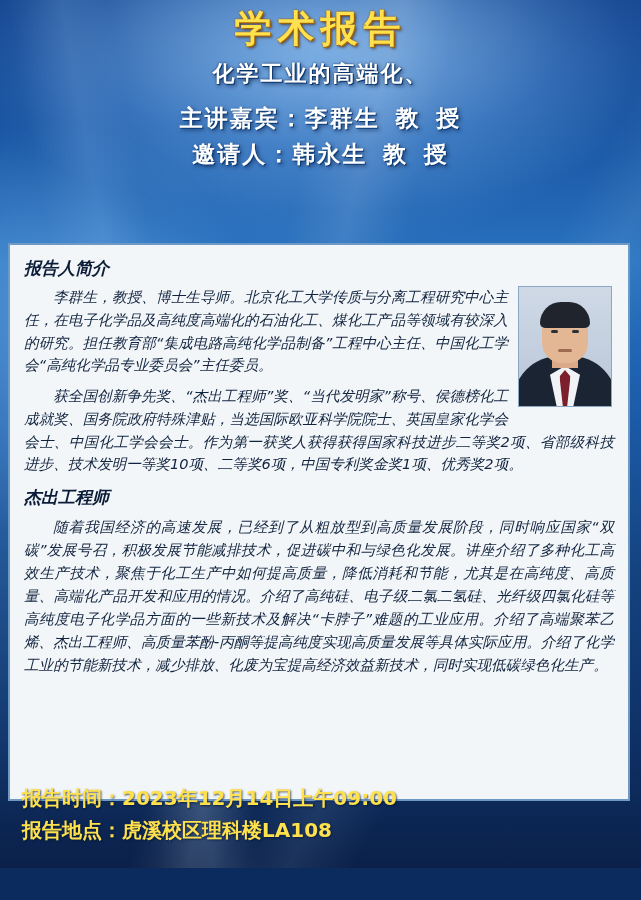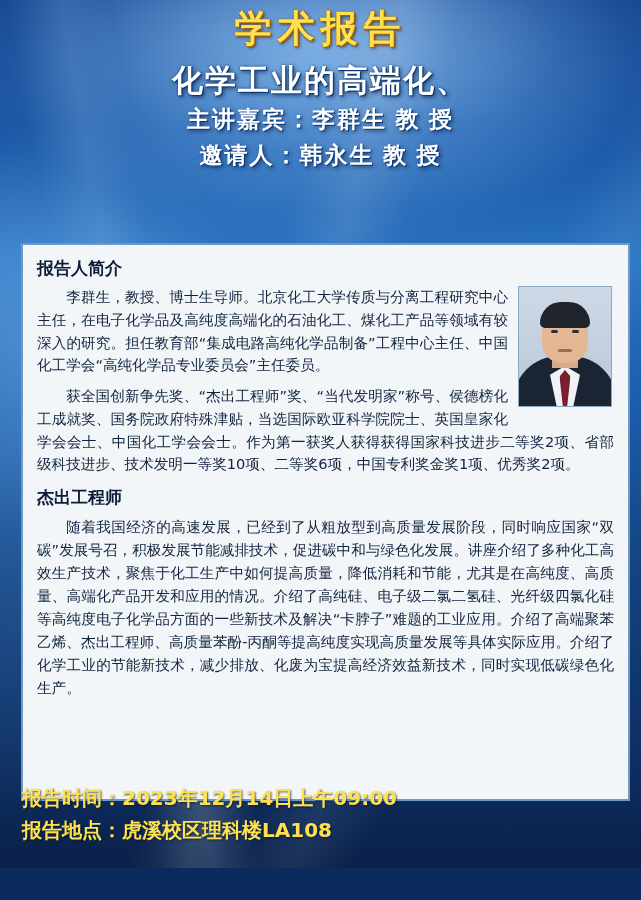--- a/index.html
+++ b/index.html
@@ -66,60 +66,62 @@
     letter-spacing: 6px;
     color: #ffe14d;
     text-shadow:
       0 0 2px #8a4b00,
       1px 1px 0 #b06a00,
       2px 2px 3px rgba(60,20,0,0.65);
     line-height: 1.25;
   }
   .subtitle {
     font-family: "DejaVu Sans", "Liberation Sans", sans-serif;
-    font-size: 31px;
+    font-size: 22px;
     font-weight: bold;
     color: #ffffff;
     letter-spacing: 2px;
     line-height: 1.42;
     margin-top: 6px;
     text-shadow:
       0 0 2px rgba(0,40,90,0.9),
       1px 1px 0 #0a3b78,
       2px 2px 4px rgba(0,20,60,0.75);
   }
   .subtitle .green {
     color: #3ddc4a;
     text-shadow:
       0 0 2px rgba(0,50,0,0.8),
       1px 1px 0 #0a5a12,
       2px 2px 4px rgba(0,30,10,0.7);
   }
   .speakers {
-    font-family: Liberation Sans, sans-serif;
+    margin-top: 14px;
+    font-family: Liberation Mono, monospace;
     color: #ffffff;
     font-size: 23px;
     font-weight: bold;
     letter-spacing: 2px;
     line-height: 1.55;
     text-shadow: 1px 1px 0 #0a3b78, 2px 2px 4px rgba(0,20,60,0.7);
     text-align: center;
   }
 
   .card {
     position: absolute;
-    left: 21px;
+    left: 8px;
     right: 11px;
     top: 243px;
     height: 558px;
     background: #f3f6f8;
     border: 2px solid #6f99c5;
     box-sizing: border-box;
     padding: 10px 14px 20px 14px;
     color: #10233f;
+    font-style: italic;
   }
   .section-heading {
     font-family: "DejaVu Sans", "Liberation Sans", sans-serif;
     font-size: 17px;
     font-weight: bold;
     color: #0b1c38;
     margin: 2px 0 6px 0;
   }
   .bio-block {
     position: relative;

